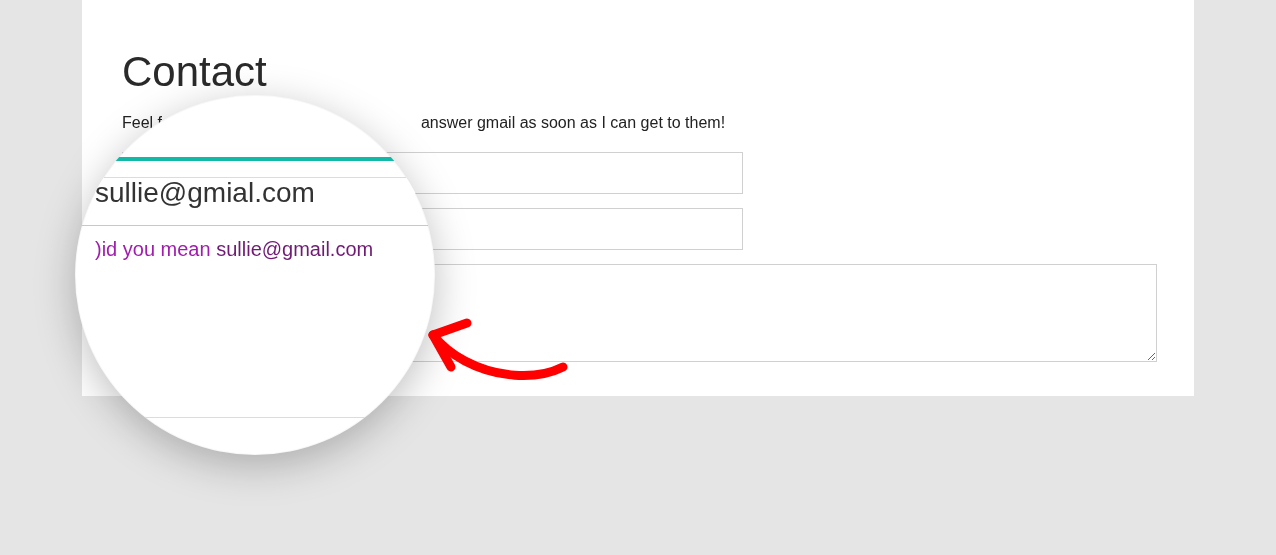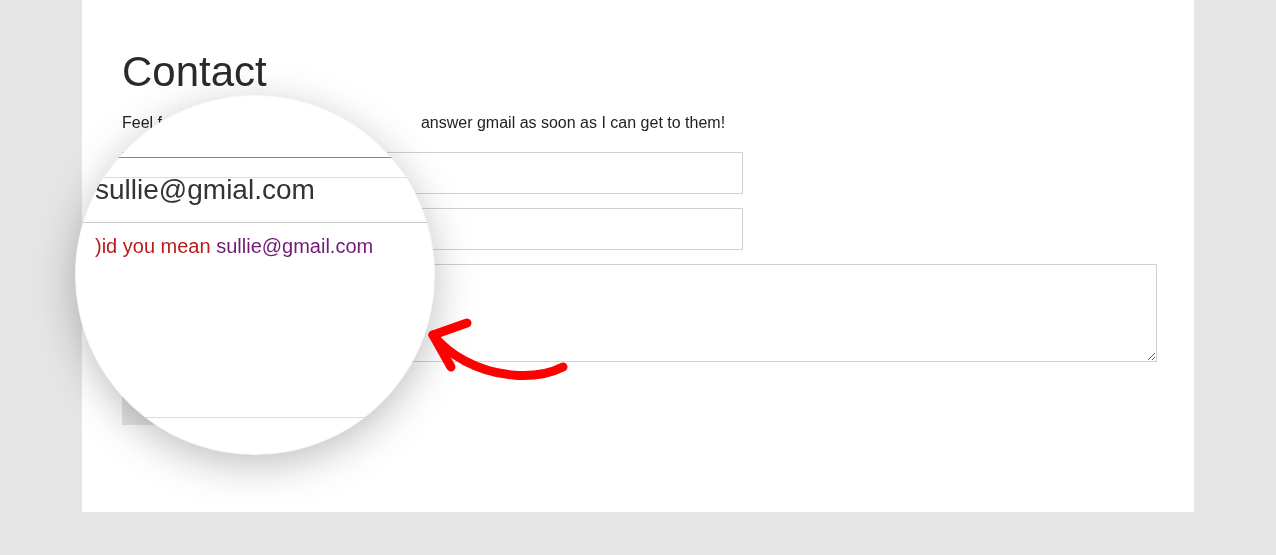--- a/index.html
+++ b/index.html
@@ -10,21 +10,21 @@
       height: 555px;
       position: relative;
       overflow: hidden;
     }
     .card {
       background: #fff;
       position: absolute;
       left: 82px;
       top: 0;
       width: 1112px;
-      height: 512px;
+      height: 396px;
       padding: 0;
     }
     .page-title {
       font-size: 42px;
       font-weight: 400;
       color: #2a2a2a;
       padding: 48px 40px 18px 40px;
     }
     .intro {
       font-size: 16px;
@@ -86,39 +86,39 @@
       font-weight: 700;
       color: #333;
       padding: 44px 16px 16px 20px;
       font-family: "Trebuchet MS", "Segoe UI", sans-serif;
     }
     .req-star {
       color: #d90000;
       font-weight: 700;
     }
     .lens-input-wrap {
-      border-top: 1px solid #14b8a6;
+      border-top: 4px solid #14b8a6;
       border-bottom: 1px solid #c8c8c8;
       padding: 16px 20px;
       text-decoration: underline;
     }
     .lens-input-wrap input {
       border: none;
       outline: none;
       width: 100%;
       font-size: 28px;
       color: #333;
       font-family: "Trebuchet MS", "Segoe UI", sans-serif;
     }
     .lens-suggestion {
       padding: 12px 20px;
       font-size: 20px;
       font-family: "Trebuchet MS", "Segoe UI", sans-serif;
     }
-    .lens-suggestion .q { color: #b91c1c; }
+    .lens-suggestion .q { color: #a21caf; }
     .lens-suggestion .link { color: #701a75; cursor: pointer; }
     .lens-divider-bottom {
       position: absolute;
       left: 0; right: 0; top: 322px;
       border-top: 1px solid #dcdcdc;
     }
     
     .arrow {
       position: absolute;
       left: 395px;

